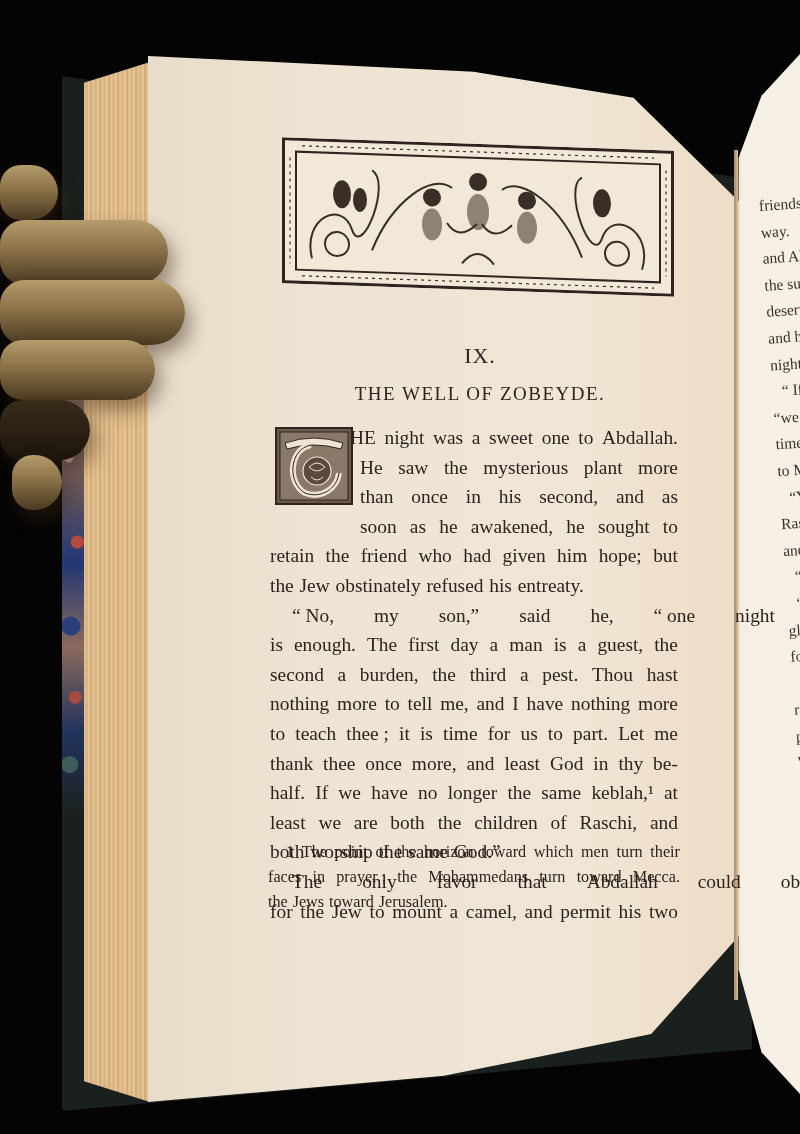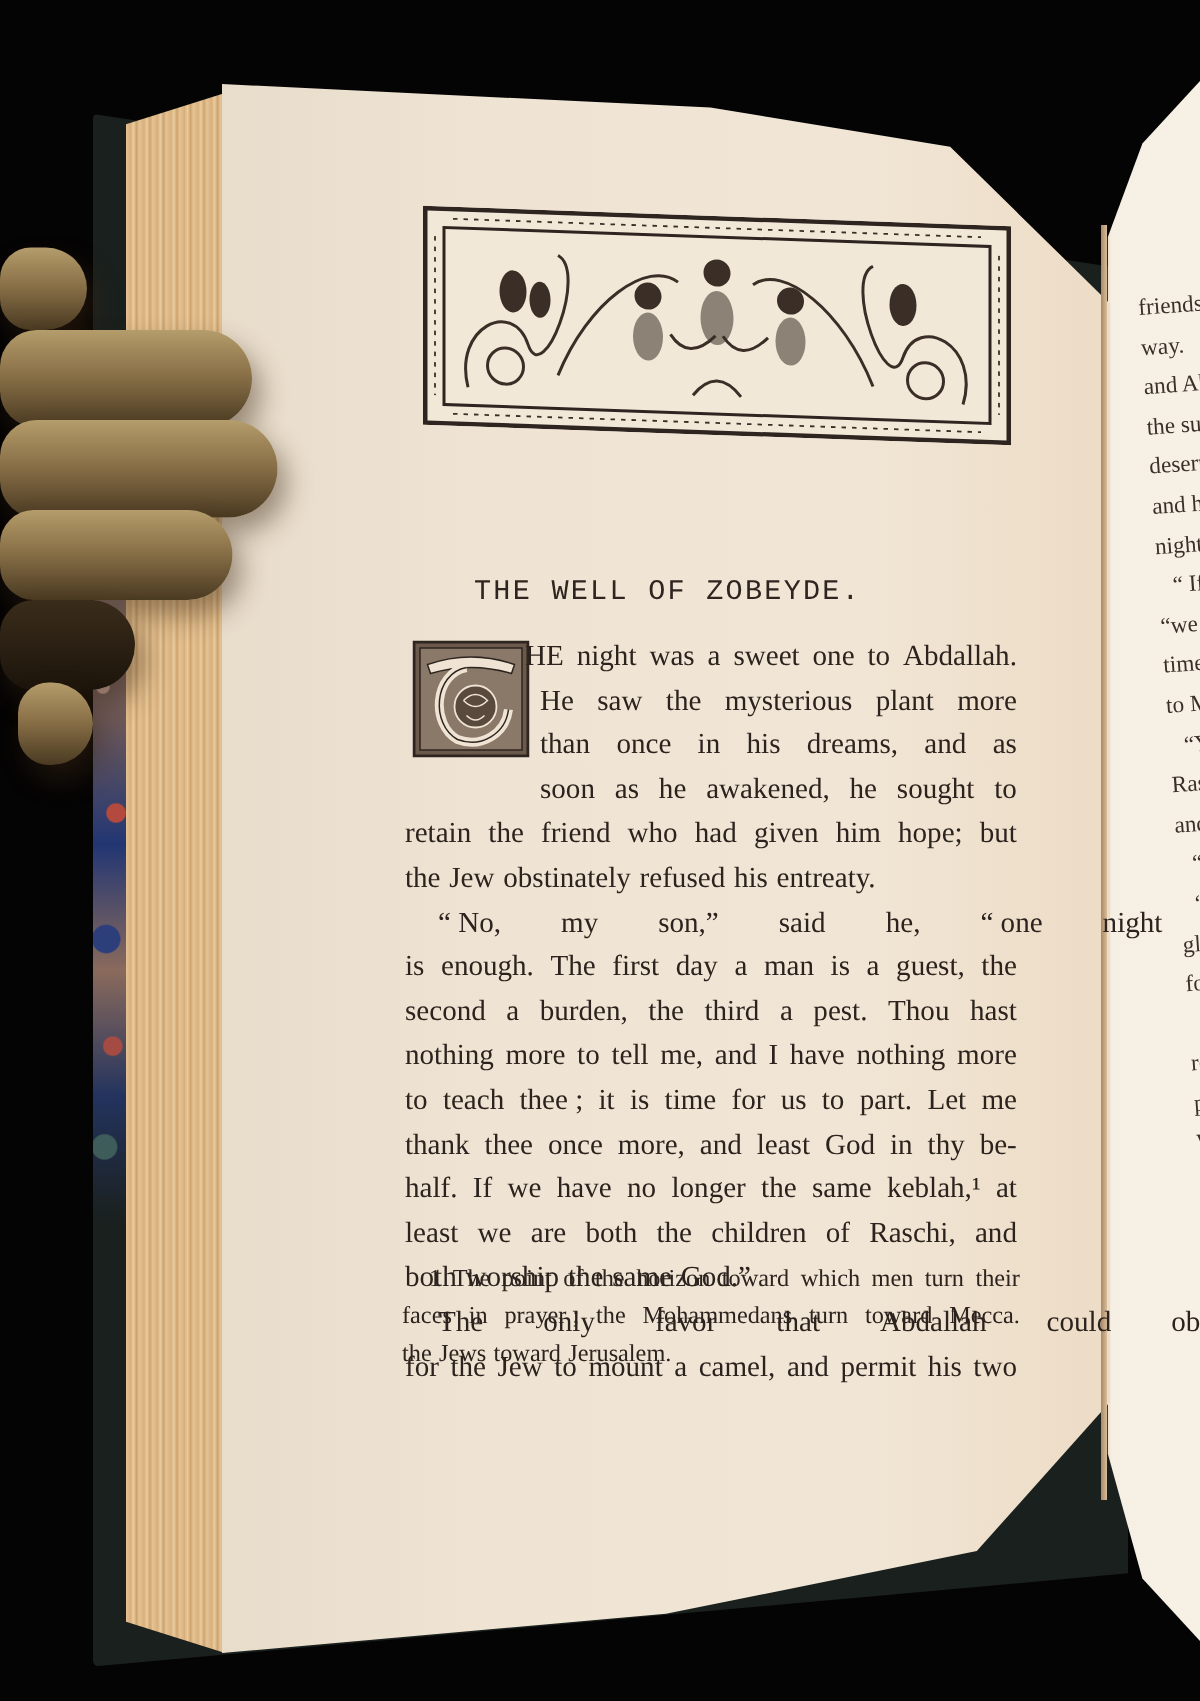--- a/index.html
+++ b/index.html
@@ -72,22 +72,22 @@
     position: absolute; left: 282px; top: 144px; width: 392px; height: 146px;
     transform: skewY(2deg);
   }
   .ornament svg { width: 100%; height: 100%; display: block; }
 
   .chapter-num {
     position: absolute; left: 300px; top: 343px; width: 360px; text-align: center;
     font-size: 22px; color: #2e2520; letter-spacing: 1px;
   }
   .chapter-title {
-    position: absolute; left: 316px; top: 383px; width: 360px; text-align: left;
-    font-size: 19px; color: #2e2520; letter-spacing: 1.5px; font-family: Liberation Mono, monospace;
+    position: absolute; left: 300px; top: 383px; width: 360px; text-align: center;
+    font-size: 19px; color: #2e2520; letter-spacing: 1.5px;
   }
 
   .dropcap {
     position: absolute; left: 275px; top: 427px; width: 78px; height: 78px;
   }
   .dropcap svg { width: 100%; height: 100%; display: block; }
 
   .body-text {
     position: absolute; left: 270px; top: 423px; width: 408px;
     font-size: 19.4px; line-height: 29.6px; color: #2c231e;
@@ -164,20 +164,21 @@
         <ellipse cx="150" cy="82" rx="10" ry="16" opacity="0.55"></ellipse>
         <circle cx="196" cy="38" r="9"></circle>
         <ellipse cx="196" cy="68" rx="11" ry="18" opacity="0.55"></ellipse>
         <circle cx="245" cy="55" r="9"></circle>
         <ellipse cx="245" cy="82" rx="10" ry="16" opacity="0.55"></ellipse>
         <ellipse cx="320" cy="55" rx="9" ry="14"></ellipse>
       </g>
     </svg>
   </div>
 
+  <div class="chapter-num">IX.</div>
   <div class="chapter-title">THE WELL OF ZOBEYDE.</div>
 
   <div class="dropcap">
     <svg viewBox="0 0 78 78">
       <rect x="1" y="1" width="76" height="76" fill="#6b5a4c" stroke="#2e2520" stroke-width="2"></rect>
       <rect x="5" y="5" width="68" height="68" fill="#8a7868" stroke="#2e2520" stroke-width="1"></rect>
       <path d="M10 16 Q 39 6 68 16 L 66 22 Q 39 14 12 22 Z" fill="#efe4d3" stroke="#2e2520" stroke-width="1"></path>
       <path d="M36 18 C 14 22, 12 56, 30 66 C 46 72, 62 62, 64 46" fill="none" stroke="#efe4d3" stroke-width="6"></path>
       <path d="M36 18 C 14 22, 12 56, 30 66 C 46 72, 62 62, 64 46" fill="none" stroke="#2e2520" stroke-width="1"></path>
       <circle cx="42" cy="44" r="14" fill="#5a4a3e" stroke="#efe4d3" stroke-width="1.2"></circle>
@@ -203,21 +204,21 @@
         <span class="w">the</span>
         <span class="w">mysterious</span>
         <span class="w">plant</span>
         <span class="w">more</span>
       </div>
       <div class="line indent-cap">
         <span class="w">than</span>
         <span class="w">once</span>
         <span class="w">in</span>
         <span class="w">his</span>
-        <span class="w">dreams,</span>
+        <span class="w">second,</span>
         <span class="w">and</span>
         <span class="w">as</span>
       </div>
       <div class="line indent-cap">
         <span class="w">soon</span>
         <span class="w">as</span>
         <span class="w">he</span>
         <span class="w">awakened,</span>
         <span class="w">he</span>
         <span class="w">sought</span>

